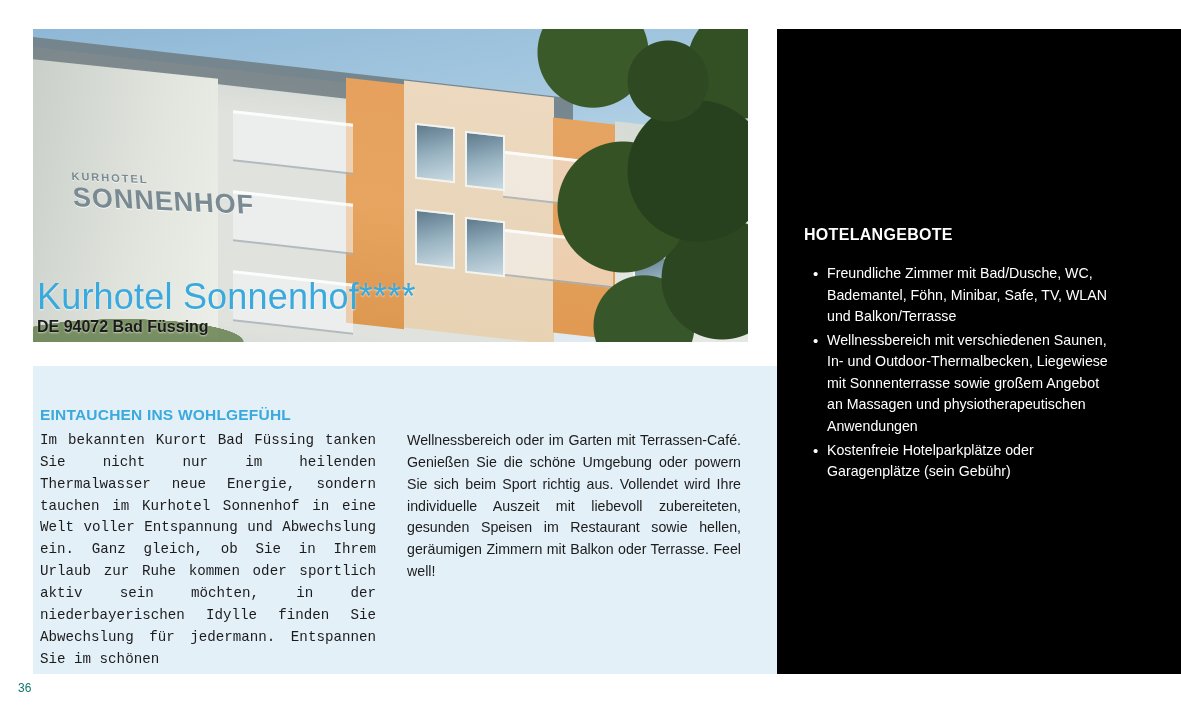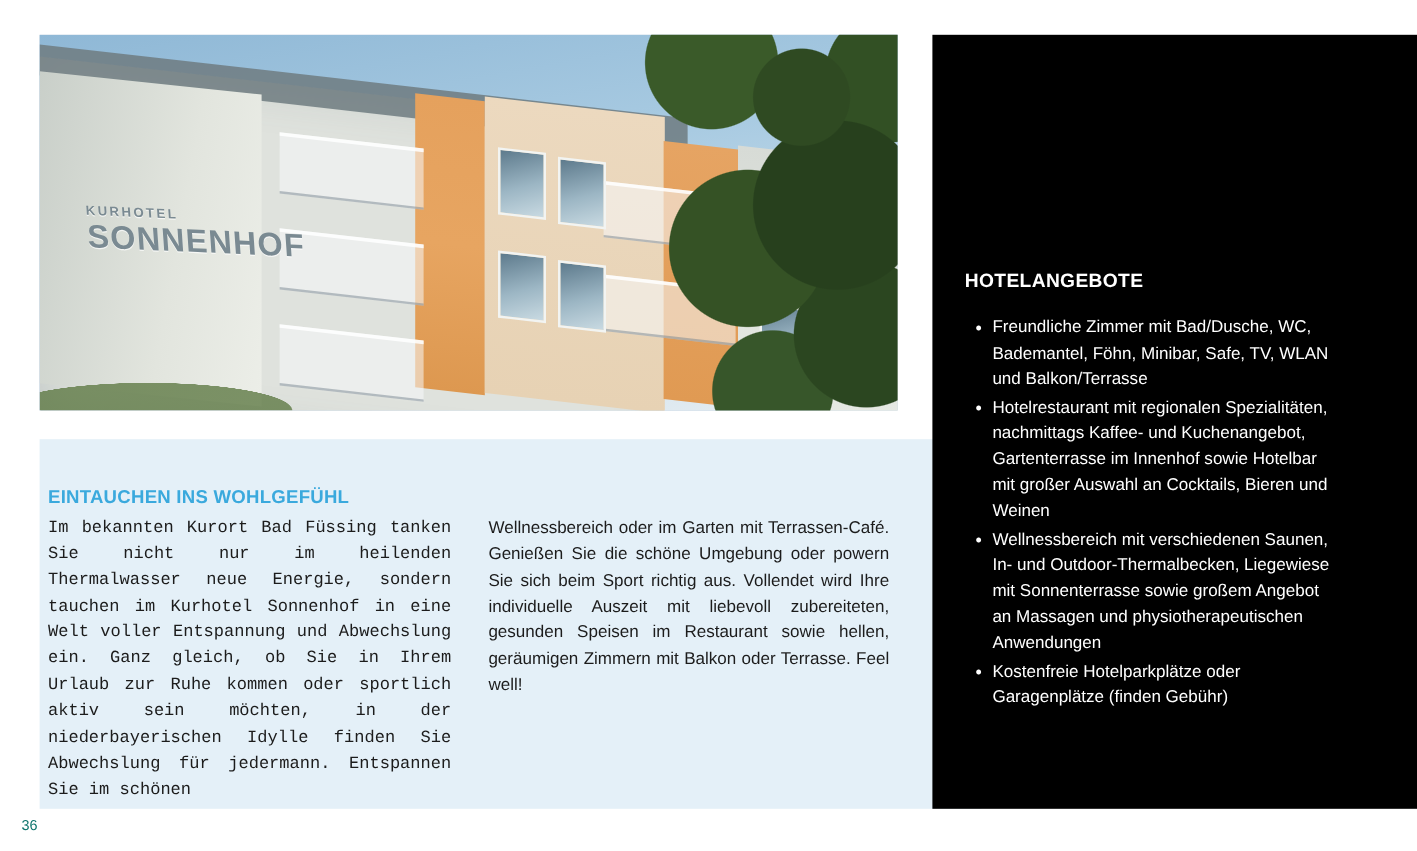--- a/index.html
+++ b/index.html
@@ -304,35 +304,38 @@
       <div class="window" style="left:650px; top:234px; width:34px; height:48px;"></div>
 
       <div class="tree"></div>
       <div class="bush"></div>
 
       <div class="hotel-sign">
         <div class="s1">KURHOTEL</div>
         <div class="s2">SONNENHOF</div>
       </div>
 
+      <div class="hero-title-wrap">
+        <h1 class="hero-title">Kurhotel Sonnenhof****</h1>
+        <p class="hero-sub">DE 94072 Bad Füssing</p>
+      </div>
     </div>
 
     <div class="text-panel">
       <div class="panel-heading">EINTAUCHEN INS WOHLGEFÜHL</div>
       <div class="body-col col-a">Im bekannten Kurort Bad Füssing tanken Sie nicht nur im heilenden Thermalwasser neue Energie, sondern tauchen im Kurhotel Sonnenhof in eine Welt voller Entspannung und Abwechslung ein. Ganz gleich, ob Sie in Ihrem Urlaub zur Ruhe kommen oder sportlich aktiv sein möchten, in der niederbayerischen Idylle finden Sie Abwechslung für jedermann. Entspannen Sie im schönen</div>
       <div class="body-col col-b">Wellnessbereich oder im Garten mit Terrassen-Café. Genießen Sie die schöne Umgebung oder powern Sie sich beim Sport richtig aus. Vollendet wird Ihre individuelle Auszeit mit liebevoll zubereiteten, gesunden Speisen im Restaurant sowie hellen, geräumigen Zimmern mit Balkon oder Terrasse. Feel well!</div>
     </div>
 
   </div>
 
   <div class="right-col">
     <div class="offers-heading">HOTELANGEBOTE</div>
     <ul class="offers-list">
       <li>Freundliche Zimmer mit Bad/Dusche, WC, Bademantel, Föhn, Minibar, Safe, TV, WLAN und Balkon/Terrasse</li>
-      <li>Hotelrestaurant mit regionalen Spezialitäten, nachmittags Kaffee- und Kuchenangebot, Gartenterrasse im Innenhof sowie Hotelbar mit großer Auswahl an Cocktails, Bieren und Weinen</li>
       <li>Wellnessbereich mit verschiedenen Saunen, In- und Outdoor-Thermalbecken, Liegewiese mit Sonnenterrasse sowie großem Angebot an Massagen und physiotherapeutischen Anwendungen</li>
-      <li>Kostenfreie Hotelparkplätze oder Garagenplätze (finden Gebühr)</li>
+      <li>Kostenfreie Hotelparkplätze oder Garagenplätze (sein Gebühr)</li>
     </ul>
   </div>
 
   <div class="page-number">36</div>
 
 </div>
 
 </body></html>

